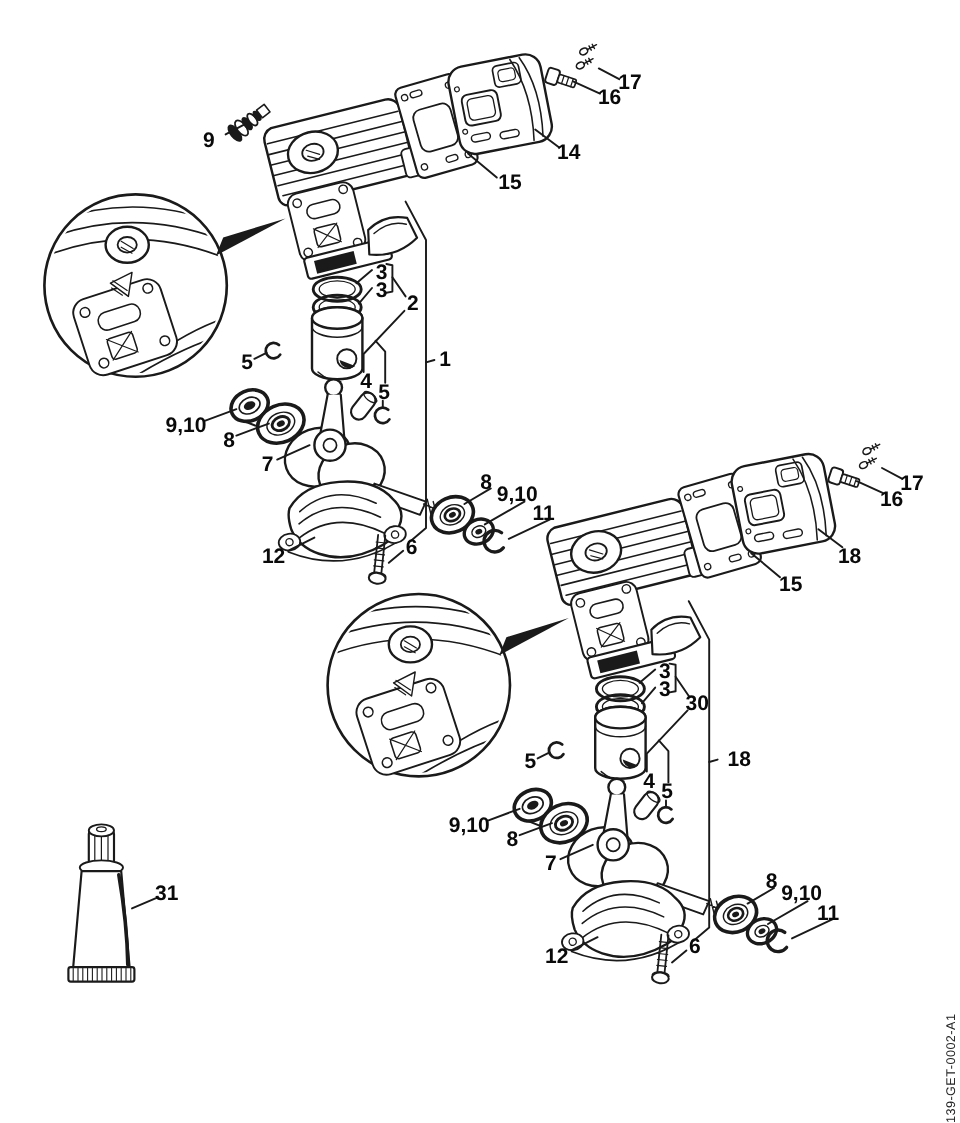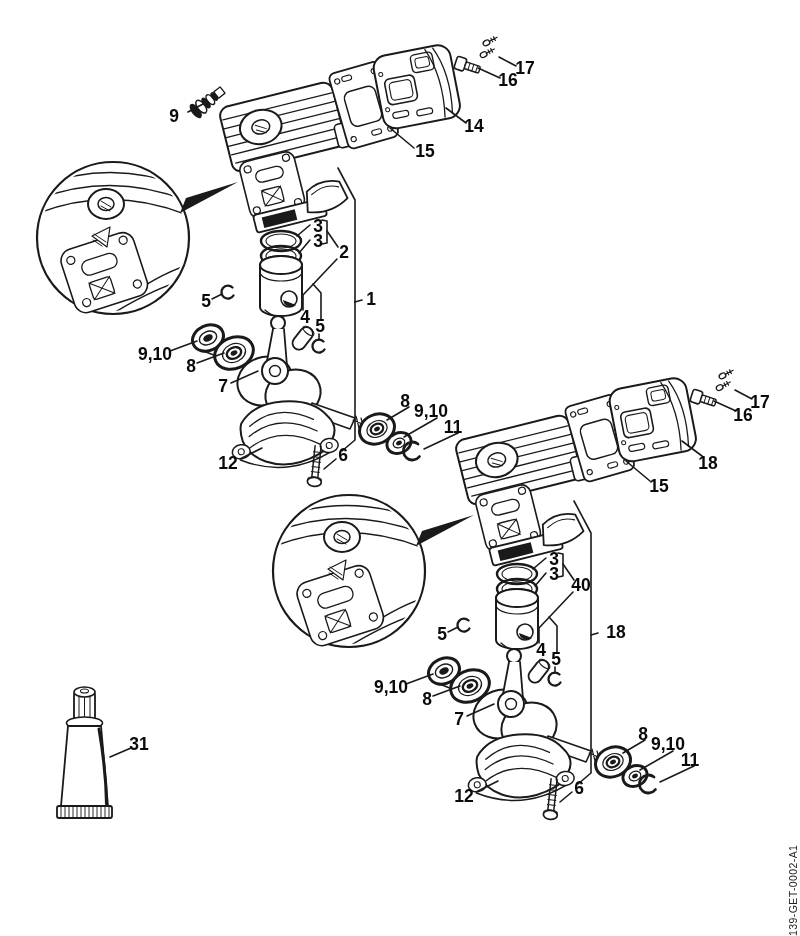--- a/index.html
+++ b/index.html
@@ -285,21 +285,21 @@
 <div class="callout" style="left:343px;top:456px">6</div>
 <div class="callout" style="left:405px;top:402px">8</div>
 <div class="callout" style="left:431px;top:412px">9,10</div>
 <div class="callout" style="left:453px;top:428px">11</div>
 <div class="callout" style="left:708px;top:464px">18</div>
 <div class="callout" style="left:659px;top:487px">15</div>
 <div class="callout" style="left:743px;top:416px">16</div>
 <div class="callout" style="left:760px;top:403px">17</div>
 <div class="callout" style="left:554px;top:560px">3</div>
 <div class="callout" style="left:554px;top:575px">3</div>
-<div class="callout" style="left:581px;top:586px">40</div>
+<div class="callout" style="left:581px;top:586px">30</div>
 <div class="callout" style="left:616px;top:633px">18</div>
 <div class="callout" style="left:442px;top:635px">5</div>
 <div class="callout" style="left:541px;top:651px">4</div>
 <div class="callout" style="left:556px;top:660px">5</div>
 <div class="callout" style="left:391px;top:688px">9,10</div>
 <div class="callout" style="left:427px;top:700px">8</div>
 <div class="callout" style="left:459px;top:720px">7</div>
 <div class="callout" style="left:464px;top:797px">12</div>
 <div class="callout" style="left:579px;top:789px">6</div>
 <div class="callout" style="left:643px;top:735px">8</div>

